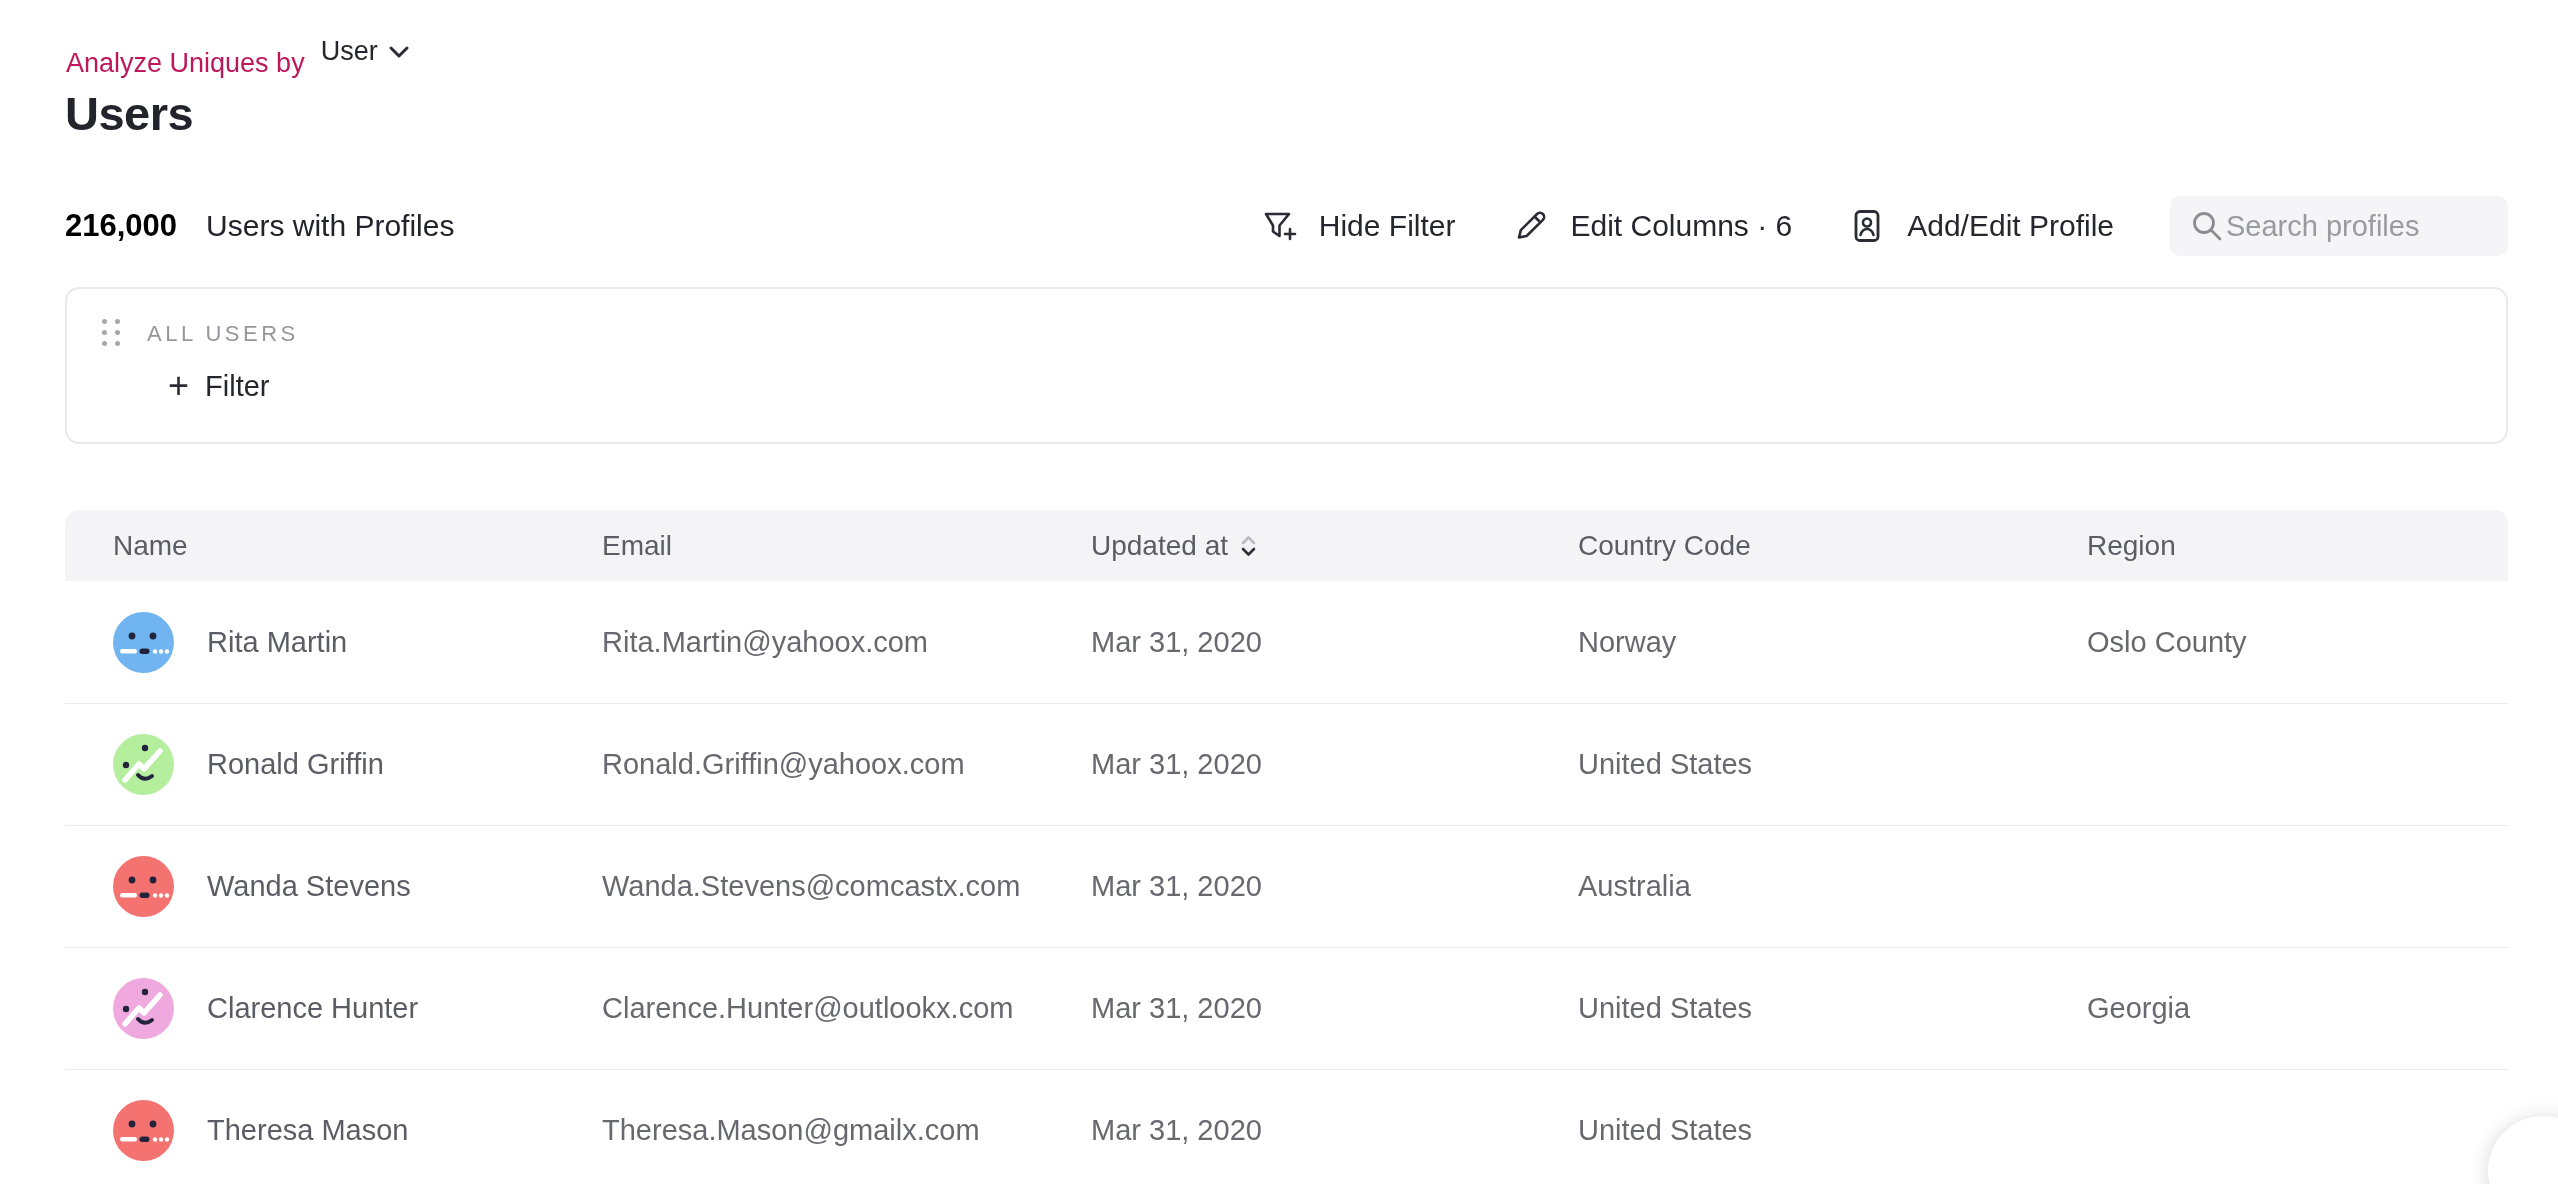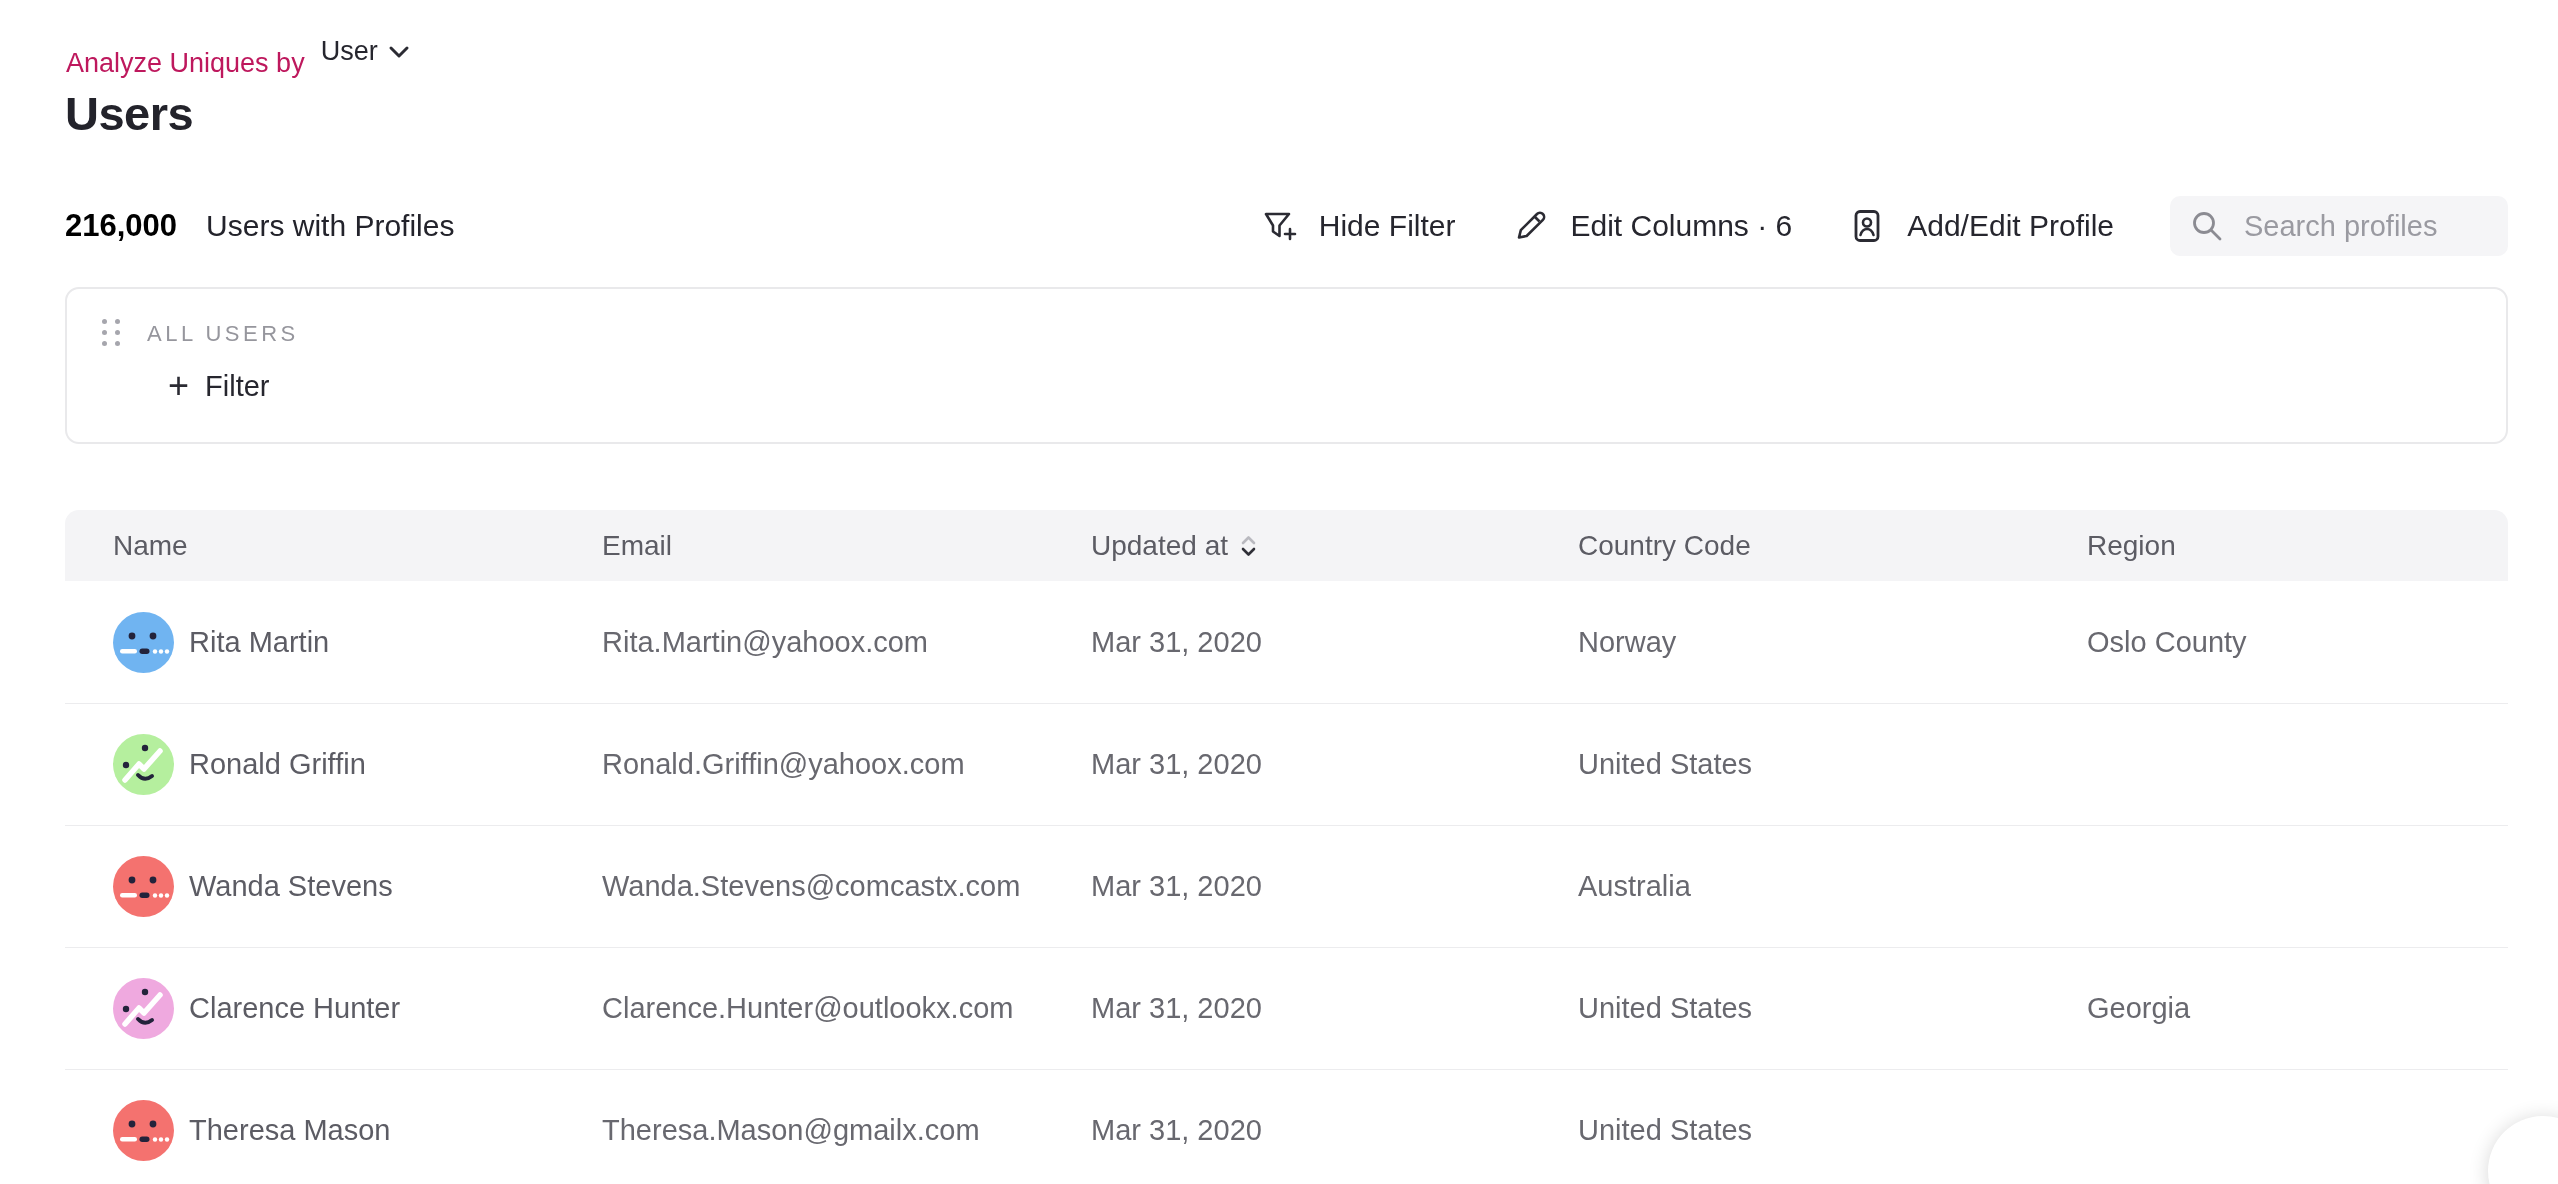--- a/index.html
+++ b/index.html
@@ -16,21 +16,21 @@
   
   .page-title { position:absolute; left:65px; top:86px; font-size:47px; font-weight:700; color:#23232b; letter-spacing:-0.5px; }
 
   
   .stats-row { position:absolute; left:65px; right:50px; top:196px; height:60px; display:flex; align-items:center; }
   .count { font-size:31px; font-weight:700; color:#000000; }
   .count-label { font-size:30px; font-weight:500; color:#23232b; margin-left:29px; }
   .toolbar { margin-left:auto; display:flex; align-items:center; gap:56px; }
   .tool-btn { display:flex; align-items:center; gap:21px; font-size:30px; font-weight:500; color:#26262e; cursor:pointer; white-space:nowrap; }
   .search-box { display:flex; align-items:center; width:338px; height:60px; background:#f5f5f7; border-radius:10px; padding:0 20px; }
-  .search-box input { border:none; outline:none; background:transparent; font-size:29px; color:#3a3a42; width:100%; margin-left:20px; font-family:"Liberation Sans","DejaVu Sans",sans-serif; }
+  .search-box input { border:none; outline:none; background:transparent; font-size:29px; color:#3a3a42; width:100%; margin-left:2px; font-family:"Liberation Sans","DejaVu Sans",sans-serif; }
   .search-box input::placeholder { color:#9a9aa1; }
 
   
   .filter-card { position:absolute; left:65px; right:50px; top:287px; height:157px; border:2px solid #e9e9eb; border-radius:14px; background:#fff; }
   .group-row { display:flex; align-items:center; gap:25px; margin:30px 0 0 35px; }
   .drag-handle { display:grid; grid-template-columns:repeat(2,7px); grid-auto-rows:7px; gap:4px 6px; cursor:grab; }
   .drag-handle i { width:5px; height:5px; border-radius:50%; background:#a6a6ad; }
   .group-label { font-size:22px; font-weight:500; letter-spacing:3.5px; color:#96969d; }
   .filter-btn { display:inline-flex; align-items:center; gap:16px; margin:20px 0 0 101px; font-size:29px; font-weight:500; color:#26262e; cursor:pointer; }
   .plus-glyph { font-size:36px; font-weight:400; color:#2b2b33; line-height:1; }
@@ -38,21 +38,21 @@
   
   .table { position:absolute; left:65px; right:50px; top:510px; }
   .thead { display:flex; align-items:center; height:71px; background:#f4f4f6; border-radius:14px 14px 0 0; font-size:28px; color:#5c5c64; }
   .trow { display:flex; align-items:center; height:122px; font-size:29px; color:#68686f; background:#fff; }
   .trow + .trow { border-top:1px solid #ececee; }
   .c1 { flex:0 0 537px; padding-left:48px; display:flex; align-items:center; }
   .c2 { flex:0 0 489px; }
   .c3 { flex:0 0 487px; }
   .c4 { flex:0 0 489px; }
   .c5 { flex:1 1 auto;margin-left:20px; }
-  .name-text { color:#5c5c64; margin-left:15px; }
+  .name-text { color:#5c5c64; margin-left:33px; }
   .avatar { width:61px; height:61px; flex:0 0 61px; }
   .sort-wrap { display:inline-flex; flex-direction:column; margin-left:12px; gap:2px; vertical-align:middle; cursor:pointer; }
   .head-cell-inner { display:inline-flex; align-items:center; }
 
   
   .fab { position:absolute; right:-40px; bottom:-42px; width:110px; height:110px; border-radius:50%; background:#ffffff; box-shadow:0 2px 20px rgba(0,0,0,0.16); }
 
   svg { display:block; }
 </style>
 </head>

